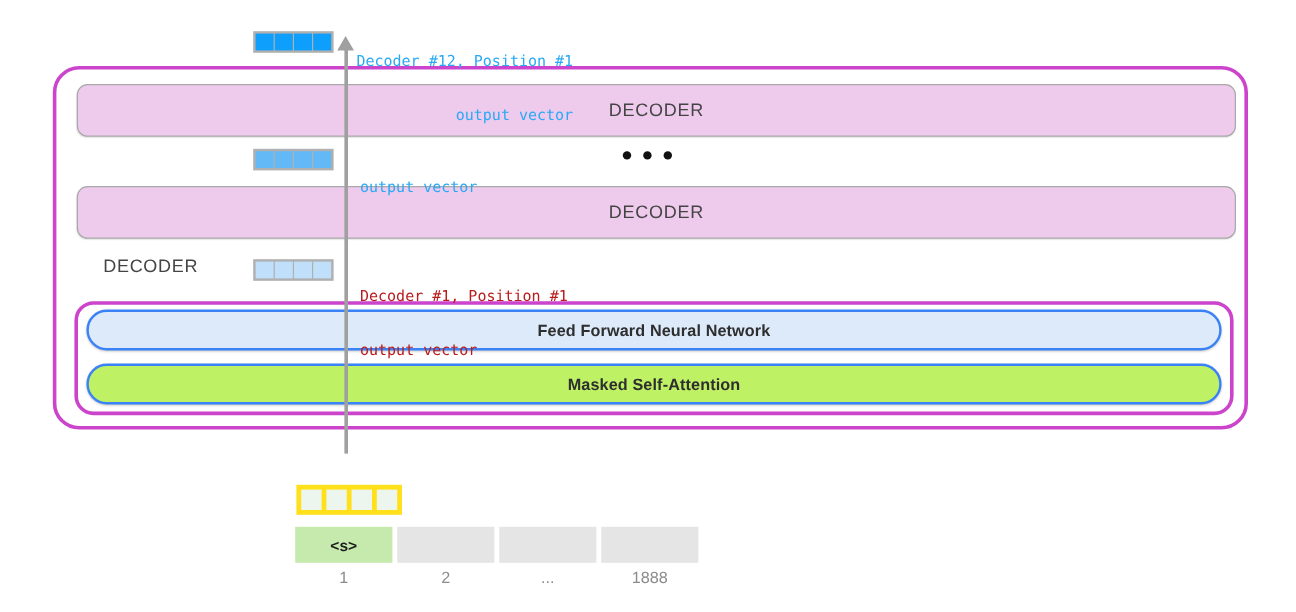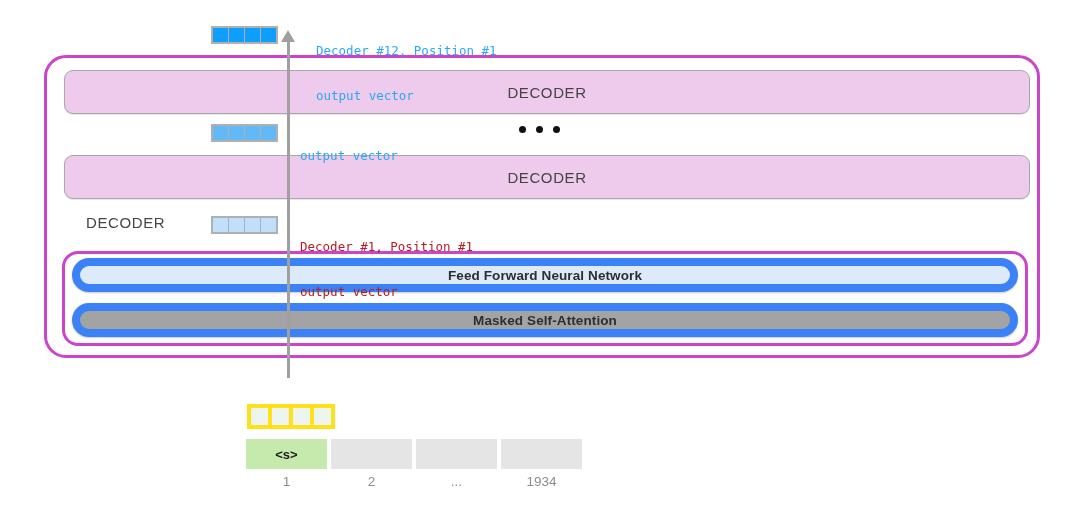--- a/index.html
+++ b/index.html
@@ -70,41 +70,41 @@
     font-weight: 400;
   }
   #decoder-bar-top  { top: 70px; }
   #decoder-bar-mid  { top: 155px; }
 
   
   .sublayer {
     left: 72px;
     width: 946px;
     height: 34px;
-    border: 8px solid #3b82f6;
+    border: 2px solid #3b82f6;
     border-radius: 18px;
     box-sizing: border-box;
     display: flex;
     align-items: center;
     justify-content: center;
     box-shadow: 0 1px 2px rgba(0,0,0,0.22);
   }
   .sublayer .lbl {
     font-size: 13.5px;
     font-weight: bold;
     color: #2e2e2e;
     letter-spacing: 0.1px;
   }
   #sublayer-ffnn {
     top: 258px;
     background: #ddeafa;
   }
   #sublayer-attn {
     top: 303px;
-    background: #a3a3a3;
+    background: #bef264;
   }
 
   
   #flow-arrow-line {
     left: 287px;
     top: 40px;
     width: 3px;
     height: 338px;
     background: #a0a0a0;
   }
@@ -133,21 +133,21 @@
   #vec-2  { left: 211px; top: 124px; }
   #vec-1  { left: 211px; top: 216px; }
 
   
   .annot {
     font-family: "DejaVu Sans Mono", "Liberation Mono", monospace;
     font-size: 12.5px;
     line-height: 15px;
     white-space: pre;
   }
-  #annot-12 { left: 316px; top: 13px;  color: #29a9f5; }
+  #annot-12 { left: 297px; top: 13px;  color: #29a9f5; text-align: right; }
   #annot-2  { left: 300px; top: 118px; color: #29a9f5; }
   #annot-1  { left: 300px; top: 209px; color: #b91c1c; }
 
   
   #stack-ellipsis {
     left: 519px;
     top: 126px;
     display: flex;
     gap: 10px;
     align-items: center;
@@ -295,16 +295,16 @@
       <div class="tok filled">&lt;s&gt;</div>
       <div class="tok empty"></div>
       <div class="tok empty"></div>
       <div class="tok empty"></div>
     </div>
 
   <div class="abs" id="position-row">
       <div class="pos">1</div>
       <div class="pos">2</div>
       <div class="pos">...</div>
-      <div class="pos">1934</div>
+      <div class="pos">1888</div>
     </div>
 
 </div>
 
 </body></html>

